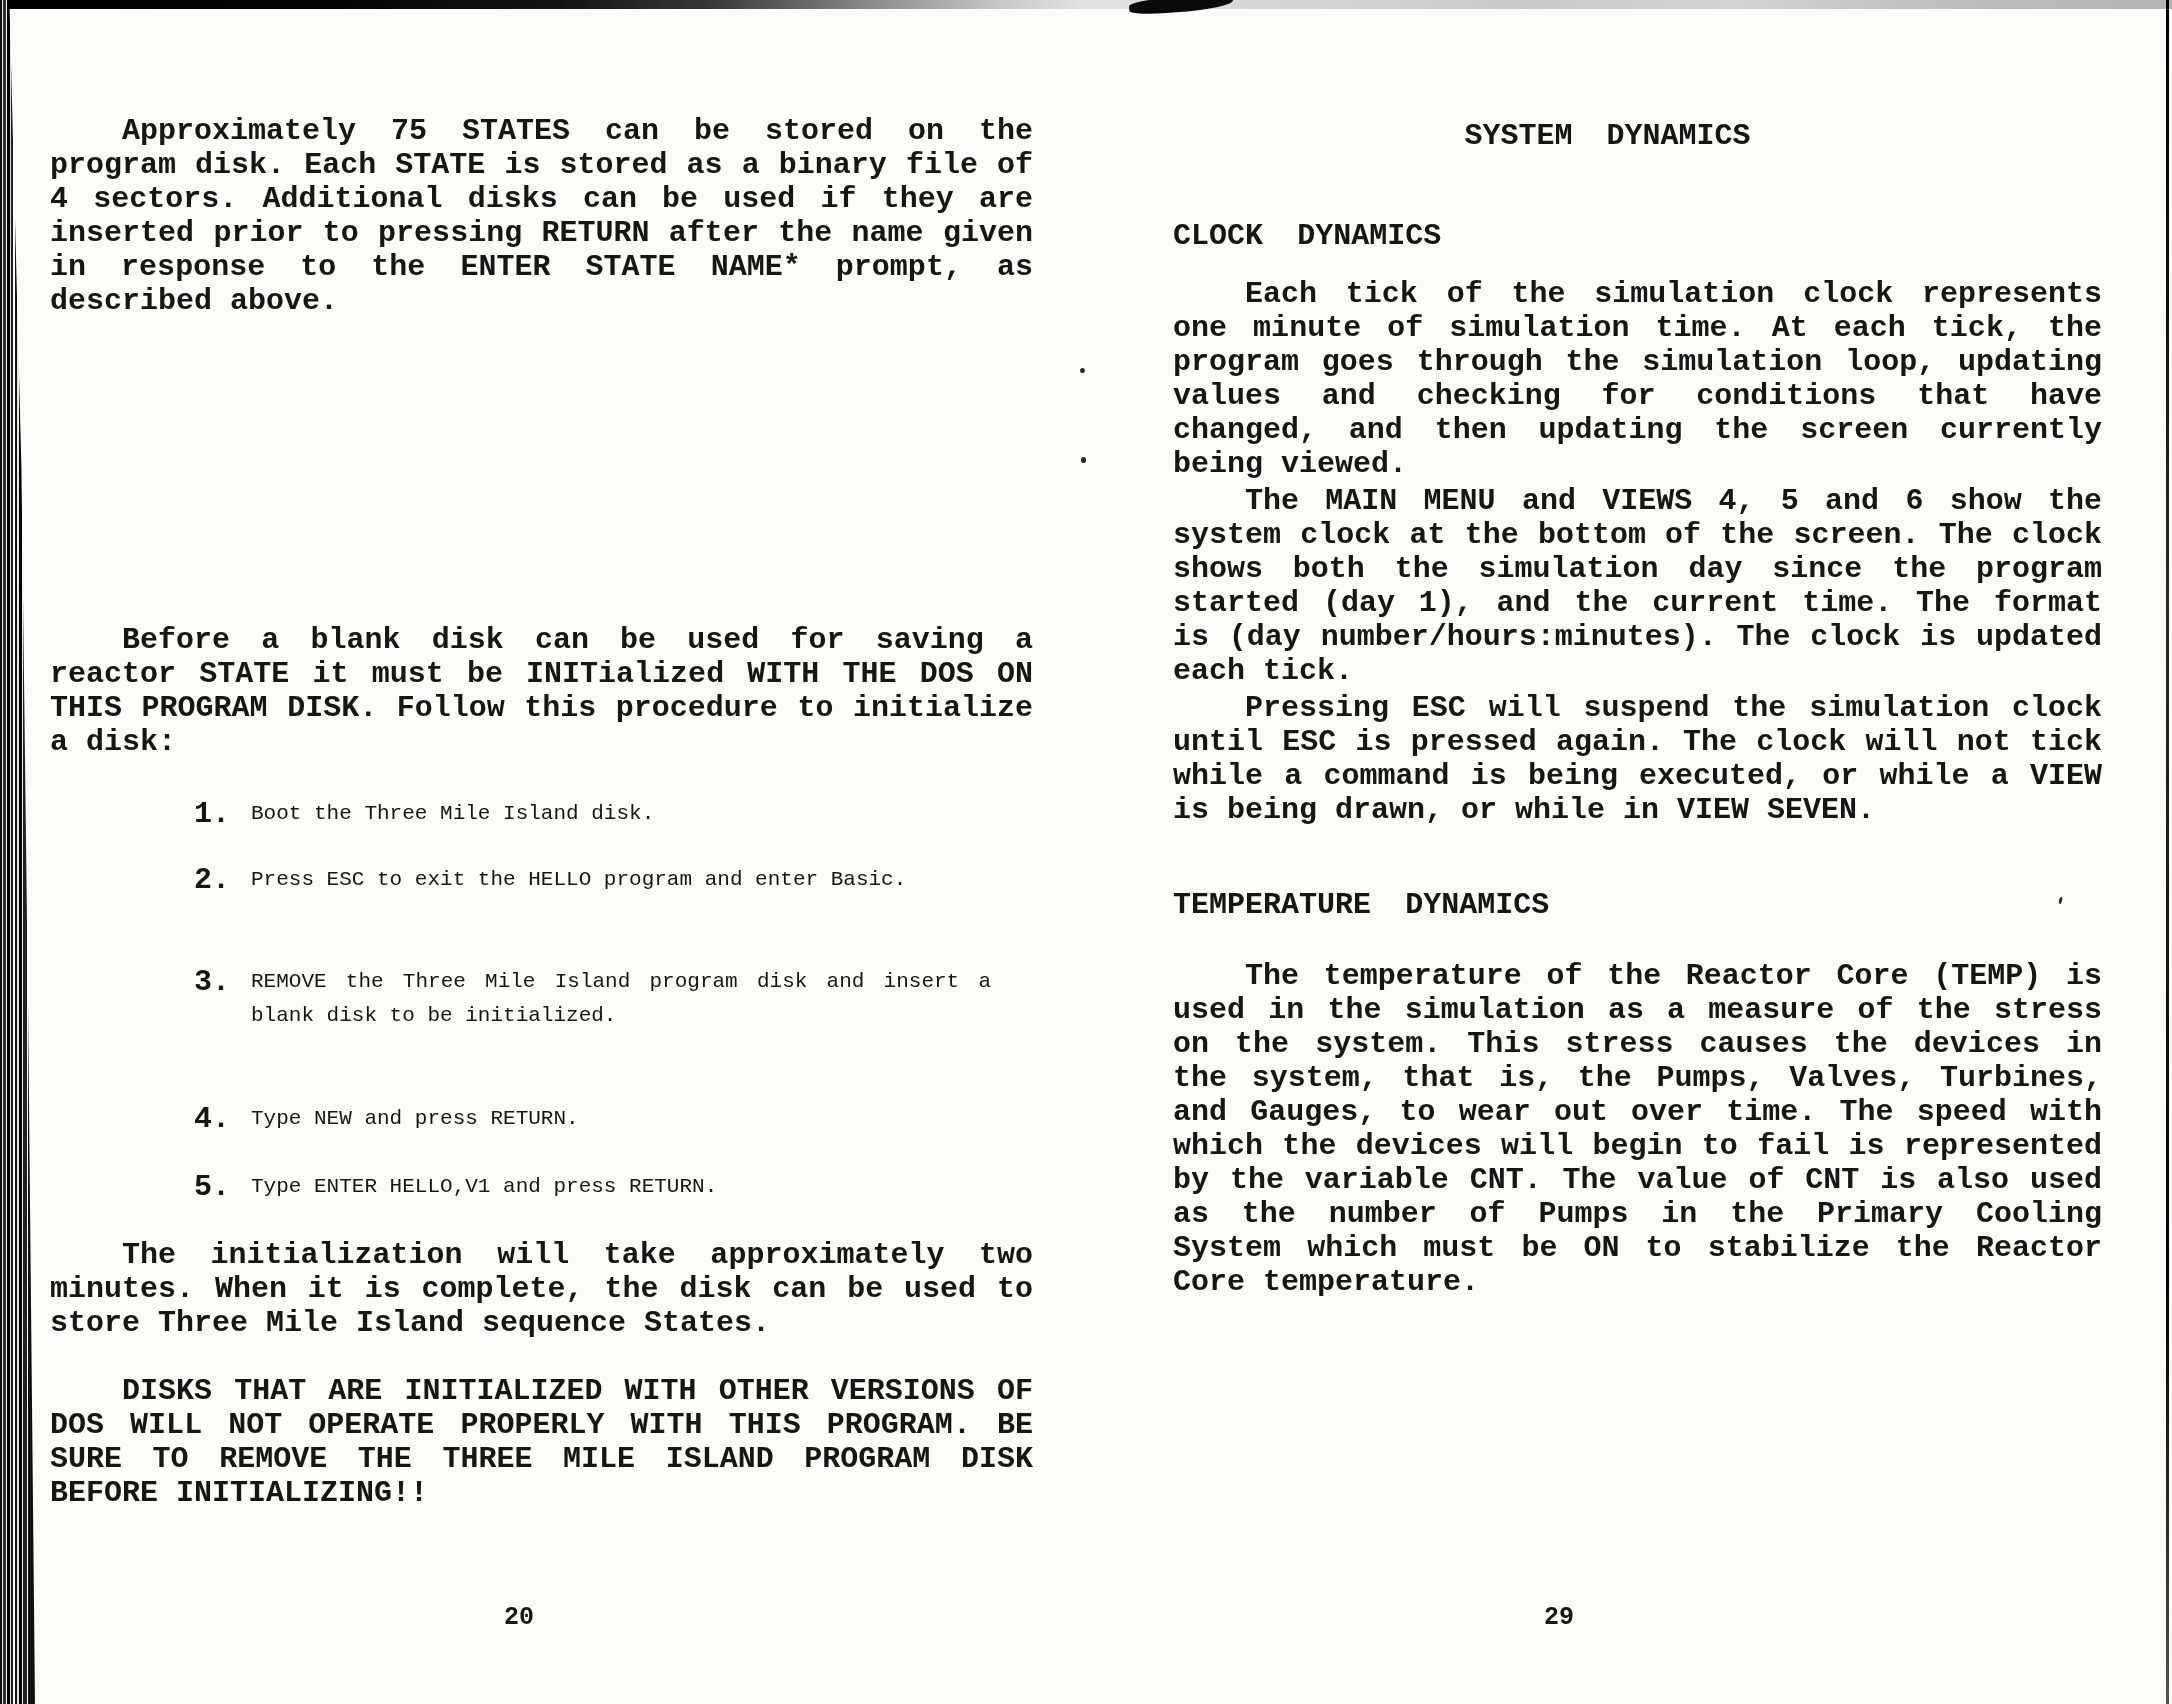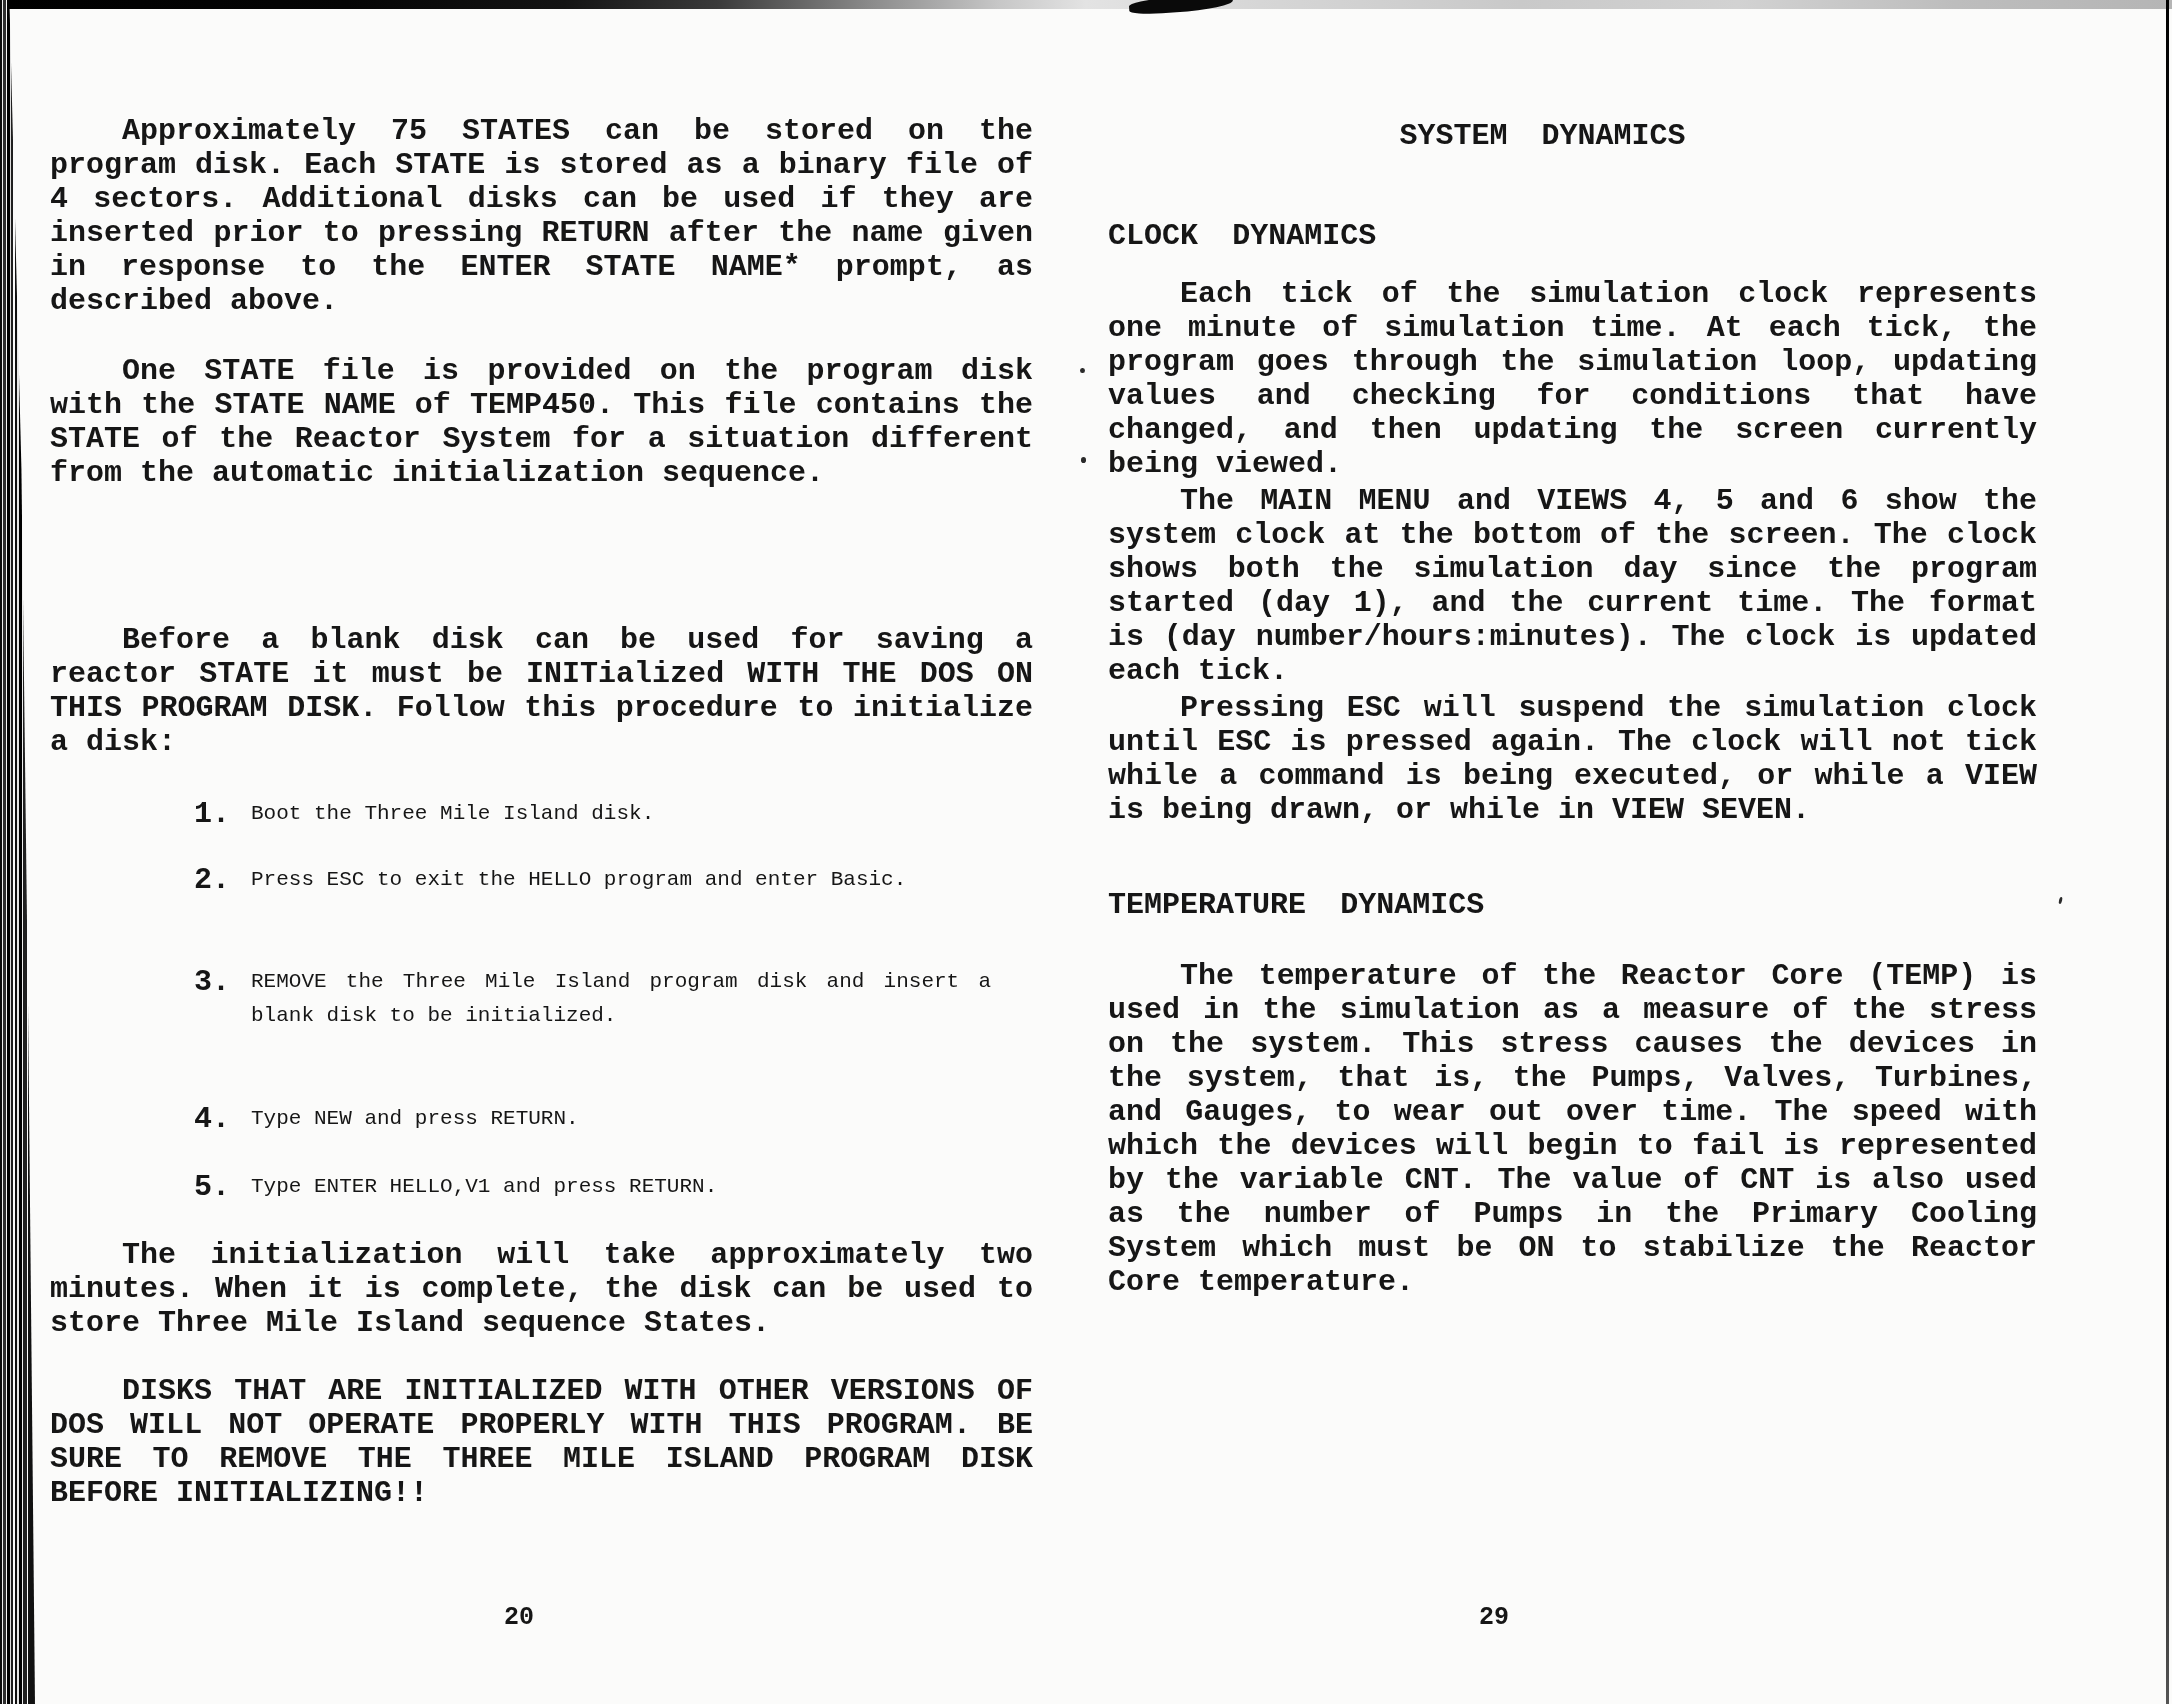--- a/index.html
+++ b/index.html
@@ -36,21 +36,21 @@
     background:linear-gradient(180deg,#000 0%,#101010 18%,#2a2a2a 35%,
       #161616 55%, #000 75%, #333 92%, #555 100%);
   }
   .speck { position:absolute; background:#2a2a2a; border-radius:50%; }
   .speck.s1 { left:1080px; top:368px;  width:4.7px;  height:5.3px; }
   .speck.s2 { left:1081px; top:457px;  width:5.3px;  height:6px; }
   .speck.s3 { left:2059px; top:897px; width:3.3px;  height:7.4px; transform:rotate(14deg); border-radius:40%; }
   
   .col { position:absolute; top:0; }
   .col-left  { left:50px;   width:983px; height:1450px; }
-  .col-right { left:1108px; width:929px; height:1399px; }
+  .col-right { left:1173px; width:929px; height:1399px; }
   .body-text {
     position:absolute; left:0; width:100%;
     font-size:30px; line-height:34px; font-weight:bold;
     text-align:justify; letter-spacing:0;
   }
   .indent { text-indent:4ch; }
   .heading {
     position:absolute; font-size:30px; line-height:34px; font-weight:bold;
     white-space:nowrap; word-spacing:0.9ch;
   }
@@ -73,21 +73,20 @@
   <div class="left-strip"></div>
   <div class="right-line"></div>
   <div class="speck s1"></div>
   <div class="speck s2"></div>
   <div class="speck s3"></div>
 
   <div class="col col-left">
 
     <div class="body-text indent" style="top:114px">Approximately 75 STATES can be stored on the program disk. Each STATE is stored as a binary file of 4 sectors. Additional disks can be used if they are inserted prior to pressing RETURN after the name given in response to the ENTER STATE NAME* prompt, as described above.</div>
 
-    <div class="body-text indent" style="top:354px">One STATE file is provided on the program disk with the STATE NAME of TEMP450. This file contains the STATE of the Reactor System for a situation different from the automatic initialization sequence.</div>
 
 
     <div class="body-text indent" style="top:623px">Before a blank disk can be used for saving a reactor STATE it must be INITialized WITH THE DOS ON THIS PROGRAM DISK. Follow this procedure to initialize a disk:</div>
 
     <div class="list-item" style="top:797px">
       <span class="li-num">1.</span>
       <div class="li-text">Boot the Three Mile Island disk.</div>
     </div>
 
     <div class="list-item" style="top:863px">

